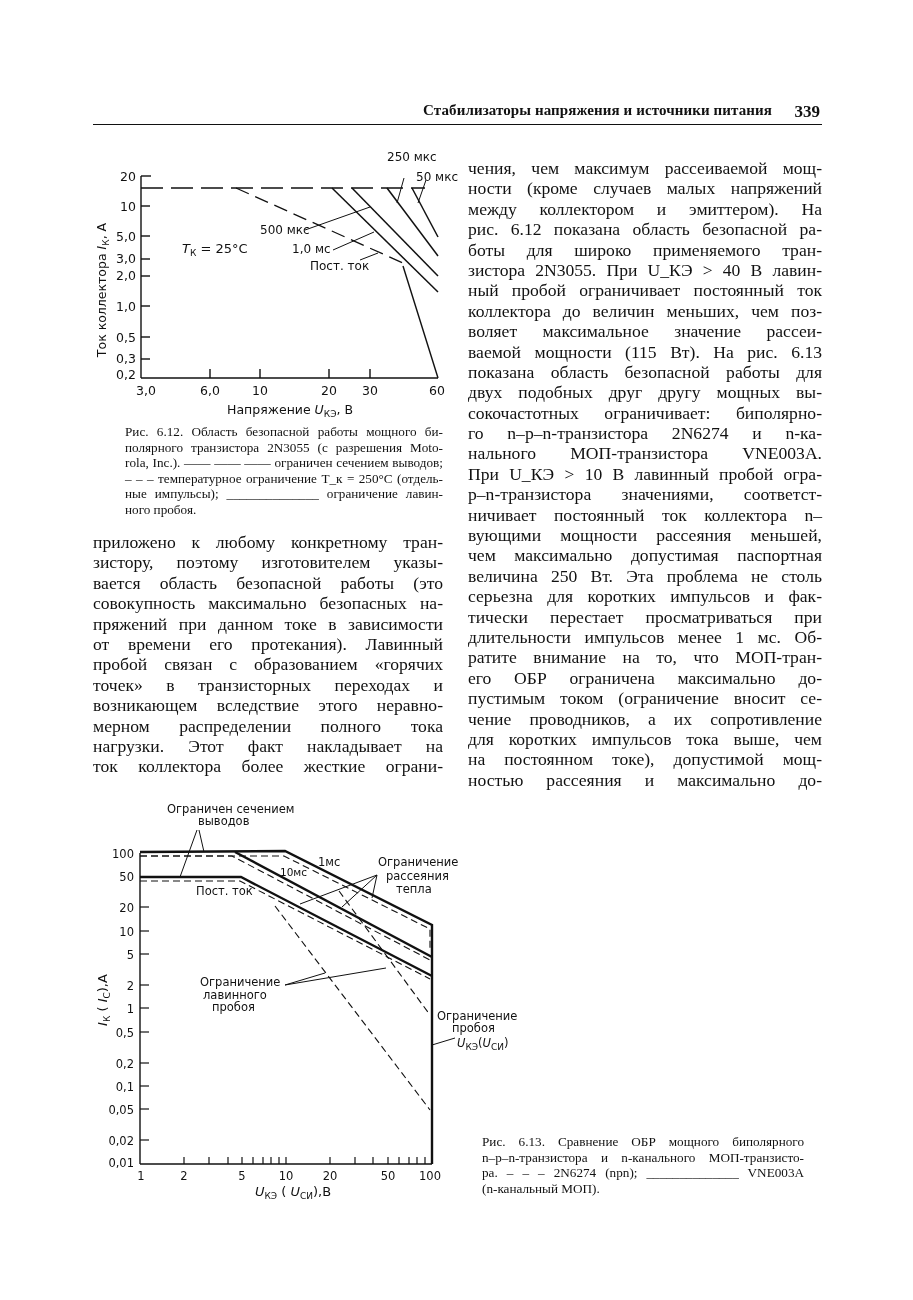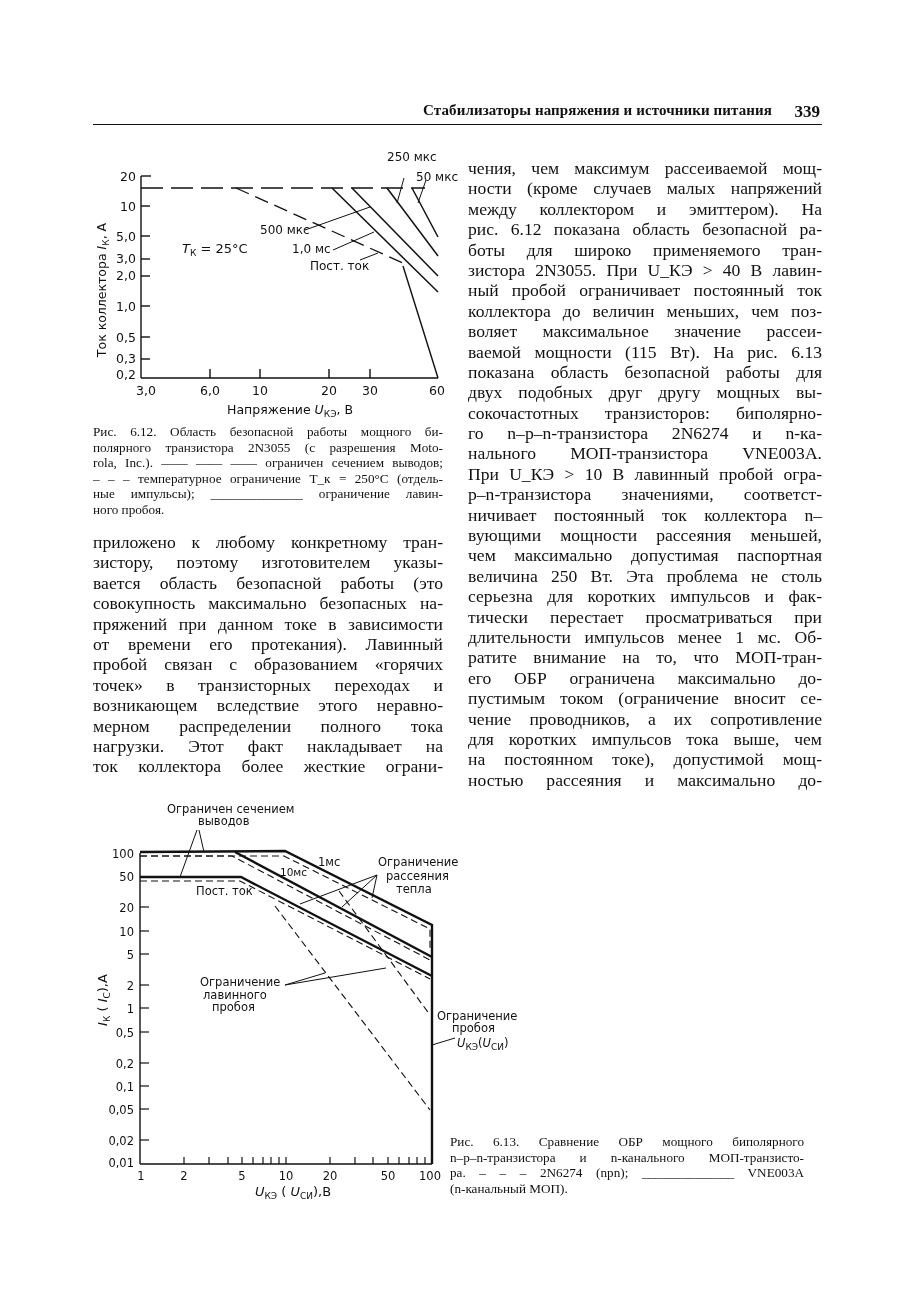--- a/index.html
+++ b/index.html
@@ -3,21 +3,21 @@
 <meta charset="utf-8">
 <style>
   html, body { margin:0; padding:0; background:#ffffff; }
   body { width:913px; height:1300px; position:relative; overflow:hidden; font-family:"Liberation Serif", serif; color:#111; }
   .header { position:absolute; left:93px; top:100px; width:729px; height:24px; border-bottom:1.5px solid #111; }
   .header-title { position:absolute; right:50px; top:2px; font-weight:bold; font-size:15px; letter-spacing:0.1px; }
   .header-page { position:absolute; right:2px; top:2px; font-weight:bold; font-size:17px; }
   .col { position:absolute; font-size:17.6px; line-height:20.4px; text-align:justify; }
   .col .ln { display:block; text-align:justify; text-align-last:justify; white-space:nowrap; height:20.4px; }
   .caption { position:absolute; font-size:13.2px; line-height:15.6px; }
-  .caption .ln { display:block; text-align:justify; text-align-last:justify; white-space:nowrap; height:15.6px; }
+  .caption .ln { display:block; text-align:justify; text-align-last:justify; white-space:nowrap; height:15.6px;margin-left:32px; }
   .caption .ln.last { text-align-last:left; }
   svg text { font-family:"DejaVu Sans", sans-serif; fill:#111; }
   .fig { position:absolute; left:0; top:0; }
 </style>
 </head>
 <body>
 
 <div class="header">
   <span class="header-title">Стабилизаторы напряжения и источники питания</span>
   <span class="header-page">339</span>
@@ -121,21 +121,21 @@
   <span class="ln">между коллектором и эмиттером). На</span>
   <span class="ln">рис. 6.12 показана область безопасной ра-</span>
   <span class="ln">боты для широко применяемого тран-</span>
   <span class="ln">зистора 2N3055. При U_КЭ &gt; 40 В лавин-</span>
   <span class="ln">ный пробой ограничивает постоянный ток</span>
   <span class="ln">коллектора до величин меньших, чем поз-</span>
   <span class="ln">воляет максимальное значение рассеи-</span>
   <span class="ln">ваемой мощности (115 Вт). На рис. 6.13</span>
   <span class="ln">показана область безопасной работы для</span>
   <span class="ln">двух подобных друг другу мощных вы-</span>
-  <span class="ln">сокочастотных транзисторов: биполярно-</span>
+  <span class="ln">сокочастотных ограничивает: биполярно-</span>
   <span class="ln">го n–p–n-транзистора 2N6274 и n-ка-</span>
   <span class="ln">нального МОП-транзистора VNE003A.</span>
   <span class="ln">При U_КЭ &gt; 10 В лавинный пробой огра-</span>
   <span class="ln">p–n-транзистора значениями, соответст-</span>
   <span class="ln">ничивает постоянный ток коллектора n–</span>
   <span class="ln">вующими мощности рассеяния меньшей,</span>
   <span class="ln">чем максимально допустимая паспортная</span>
   <span class="ln">величина 250 Вт. Эта проблема не столь</span>
   <span class="ln">серьезна для коротких импульсов и фак-</span>
   <span class="ln">тически перестает просматриваться при</span>

